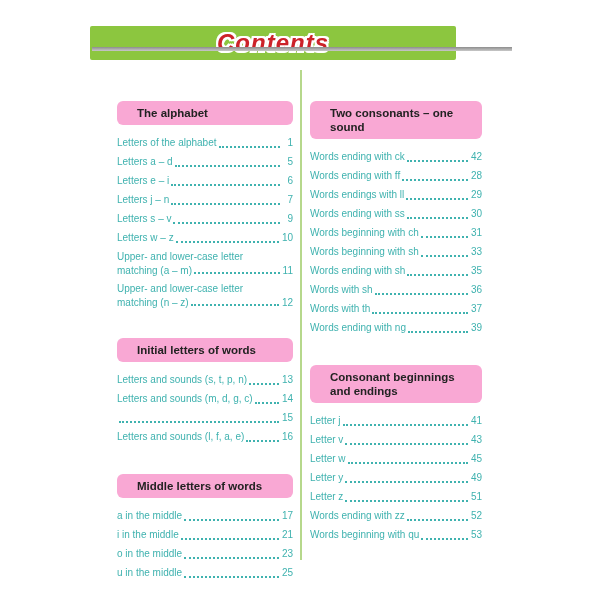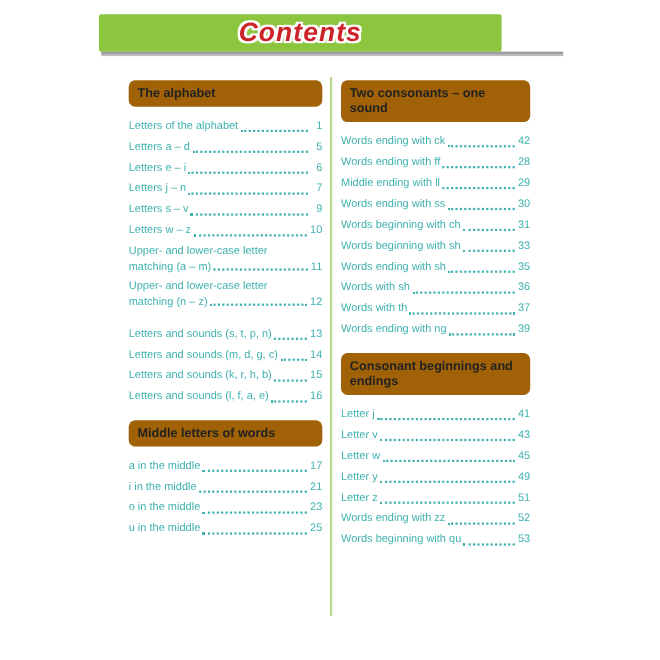--- a/index.html
+++ b/index.html
@@ -13,21 +13,21 @@
     width: 600px;
     height: 600px;
     background: #ffffff;
     overflow: hidden;
   }
 
   
   .banner {
     position: absolute;
     left: 90px;
-    top: 13px;
+    top: 26px;
     width: 366px;
     height: 34px;
     background: #8cc63f;
     border-radius: 2px;
     display: flex;
     align-items: center;
     justify-content: center;
   }
   .banner-shadow {
     position: absolute;
@@ -64,28 +64,29 @@
   .col {
     position: absolute;
     top: 73px;
   }
   .col-left  { left: 117px; width: 176px; }
   .col-right { left: 310px; width: 172px; }
 
   .section { margin-bottom: 12px; }
 
   .section-header {
-    background: #a16207;
+    background: #f9a8d4;
     border-radius: 6px;
-    padding: 5px 8px;
+    padding: 5px 20px;
     font-size: 11.5px;
     font-weight: bold;
     line-height: 14px;
     color: #222222;
     margin-bottom: 8px;
+    margin-top: 28px;
   }
 
   .toc-item {
     color: #3fb2af;
     font-size: 10px;
   }
   .toc-item.single { line-height: 19px; }
   .toc-item.multi  { line-height: 14px; margin: 3px 0 4px 0; }
   .toc-line { white-space: nowrap; }
   .toc-row {
@@ -173,37 +174,37 @@
         <div class="toc-item multi">
           <div class="toc-line">Upper- and lower-case letter</div>
           <div class="toc-row">
             <span class="toc-label">matching (n – z)</span>
             <span class="toc-dots"></span>
             <span class="toc-page">12</span>
           </div>
         </div>
       </div>
       <div class="section">
+        <div class="section-header">Initial letters of words</div>
         <div class="toc-item single">
           <div class="toc-row">
             <span class="toc-label">Letters and sounds (s, t, p, n)</span>
             <span class="toc-dots"></span>
             <span class="toc-page">13</span>
           </div>
         </div>
         <div class="toc-item single">
           <div class="toc-row">
             <span class="toc-label">Letters and sounds (m, d, g, c)</span>
             <span class="toc-dots"></span>
             <span class="toc-page">14</span>
           </div>
         </div>
         <div class="toc-item single">
           <div class="toc-row">
-            <span class="toc-label">Letters and sounds (k, r, h, b)</span>
             <span class="toc-dots"></span>
             <span class="toc-page">15</span>
           </div>
         </div>
         <div class="toc-item single">
           <div class="toc-row">
             <span class="toc-label">Letters and sounds (l, f, a, e)</span>
             <span class="toc-dots"></span>
             <span class="toc-page">16</span>
           </div>
@@ -254,21 +255,21 @@
         </div>
         <div class="toc-item single">
           <div class="toc-row">
             <span class="toc-label">Words ending with ff</span>
             <span class="toc-dots"></span>
             <span class="toc-page">28</span>
           </div>
         </div>
         <div class="toc-item single">
           <div class="toc-row">
-            <span class="toc-label">Middle ending with ll</span>
+            <span class="toc-label">Words endings with ll</span>
             <span class="toc-dots"></span>
             <span class="toc-page">29</span>
           </div>
         </div>
         <div class="toc-item single">
           <div class="toc-row">
             <span class="toc-label">Words ending with ss</span>
             <span class="toc-dots"></span>
             <span class="toc-page">30</span>
           </div>

